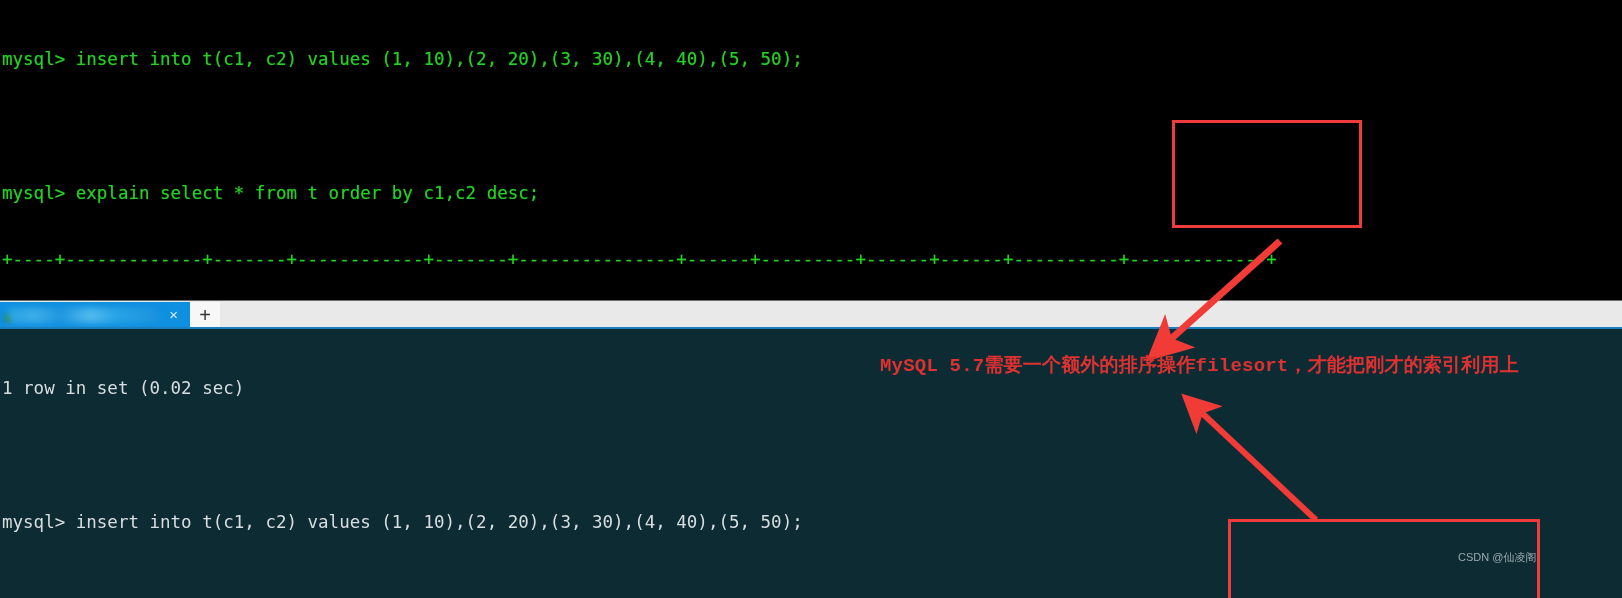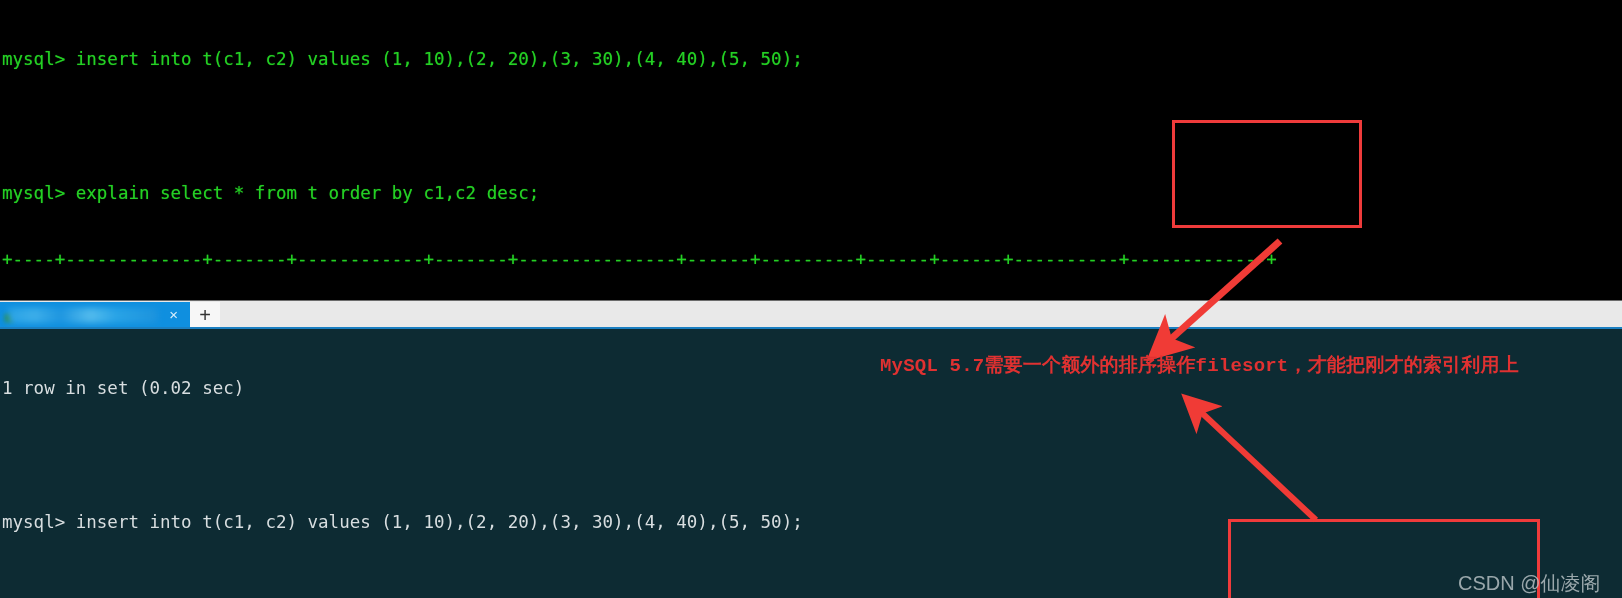--- a/index.html
+++ b/index.html
@@ -85,24 +85,24 @@
   .annot-text{
     position:absolute;left:880px;top:352px;
     color:#e03131;
     font-family:Liberation Mono, monospace;
     font-size:19px;font-weight:700;letter-spacing:.2px;
     white-space:nowrap;
   }
   svg.arrows{position:absolute;left:0;top:0;width:1622px;height:598px;pointer-events:none;}
 
   .watermark{
-    position:absolute;left:1458px;top:570px;
+    position:absolute;left:1458px;top:550px;
     color:#b9c3c6;opacity:.82;
     font-family:"Liberation Sans","DejaVu Sans",sans-serif;
-    font-size:20px;white-space:nowrap;
+    font-size:11px;white-space:nowrap;
   }
 </style>
 </head>
 <body>
 
 <div id="root">
 
   <div class="term1">
     <div class="ln">mysql&gt; insert into t(c1, c2) values (1, 10),(2, 20),(3, 30),(4, 40),(5, 50);</div>
     <div class="ln"></div>

